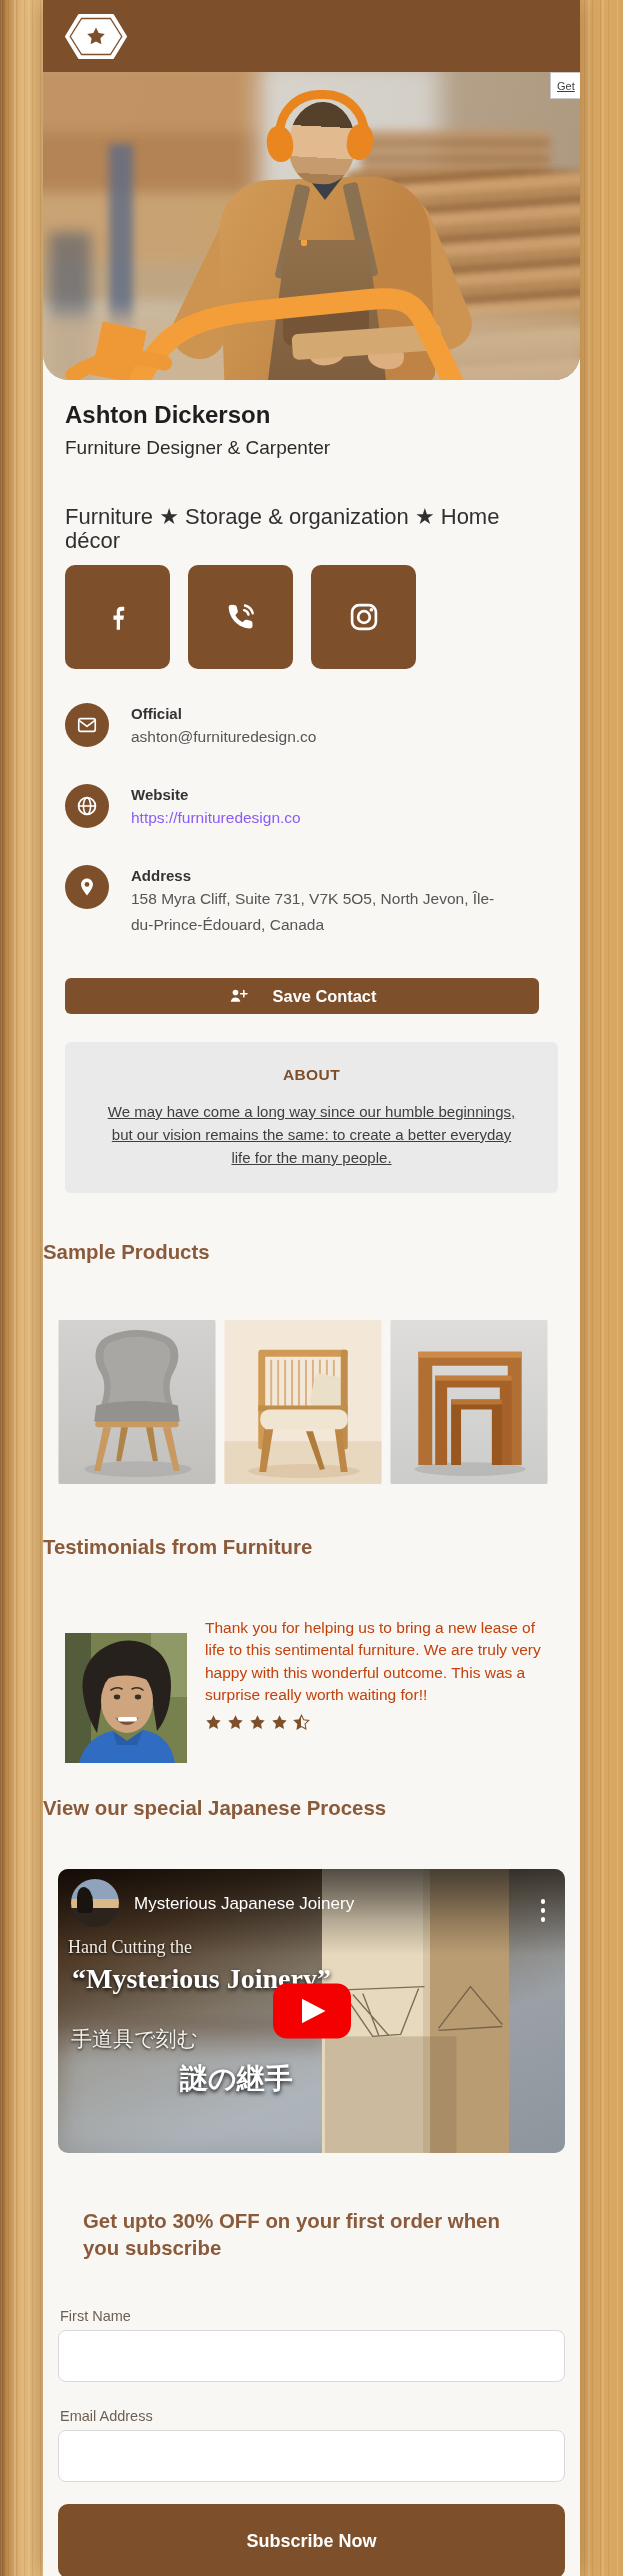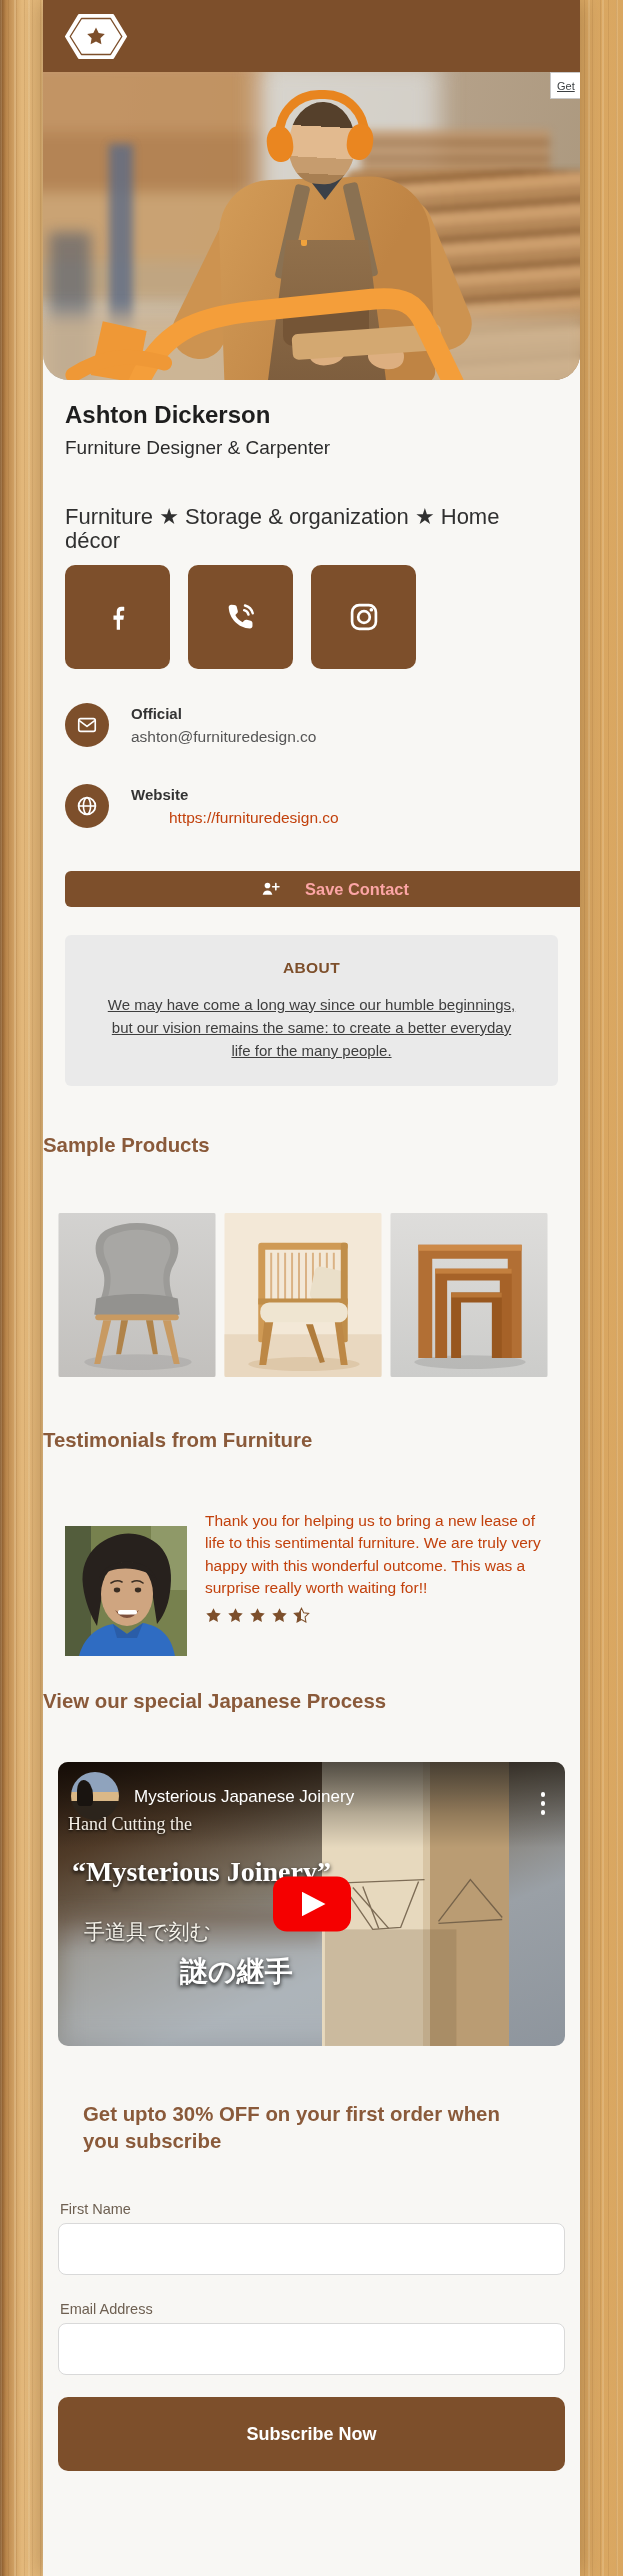--- a/index.html
+++ b/index.html
@@ -72,24 +72,24 @@
     align-items:center;justify-content:center;cursor:pointer;}
 
   
   .contact-list{margin:34px 22px 0;}
   .c-row{display:flex;align-items:flex-start;margin-bottom:34px;}
   .c-ic{flex:0 0 44px;width:44px;height:44px;border-radius:50%;background:#7d4f2b;display:flex;
     align-items:center;justify-content:center;}
   .c-txt{margin-left:22px;padding-top:1px;max-width:379px;}
   .c-label{font-size:15px;font-weight:600;color:#333;line-height:20px;}
   .c-value{font-size:15.5px;color:#555;line-height:26px;}
-  .c-link{color:#c2410c;margin-left:38px;}
+  .c-link{color:#8b5cf6;}
 
   .save-btn{display:flex;align-items:center;justify-content:center;gap:25px;margin:40px 22px 0;
-    width:539px;height:36px;background:#7d4f2b;color:#fca5a5;border:none;border-radius:6px;
+    width:474px;height:36px;background:#7d4f2b;color:#ffffff;border:none;border-radius:6px;
     font-size:16.4px;font-weight:600;font-family:inherit;cursor:pointer;}
 
   .about-box{margin:28px 22px 0;background:#eaeaea;border-radius:6px;padding:24px 32px;}
   .about-title{text-align:center;font-size:15.5px;font-weight:700;color:#7d4f2b;letter-spacing:0.4px;}
   .about-box p{margin:16px 6px 0;text-align:center;font-size:15px;color:#3e3e3e;line-height:23px;text-decoration:underline;}
 
   h2{margin:0;text-align:left;font-size:20.4px;font-weight:600;color:#8a5a3a;line-height:27px;}
   .h-products{margin-top:46px;}
   .h-test{margin-top:50px;}
   .h-process{margin-top:32px;}
@@ -115,23 +115,23 @@
   .v-post-shade{left:52%;top:0;width:37%;height:18%;background:linear-gradient(180deg,rgba(130,120,105,.5),transparent);}
   .v-marks{left:0;top:0;width:100%;height:100%;}
   .v-grad{left:0;top:0;right:0;height:86px;background:linear-gradient(180deg,rgba(0,0,0,.55),rgba(0,0,0,0));}
   .v-avatar{left:13px;top:10px;width:48px;height:48px;border-radius:50%;overflow:hidden;
     background:linear-gradient(180deg,#8fa3bd 0 42%,#dab887 42% 60%,#2c241c 60%);}
   .v-avatar i{left:6px;top:8px;width:16px;height:26px;background:#191410;border-radius:40% 60% 20% 20%;}
   .v-title{left:76px;top:25px;color:#fff;font-size:17px;white-space:nowrap;}
   .v-dots{right:20px;top:30px;width:4.5px;height:4.5px;border-radius:50%;background:#fff;
     box-shadow:0 9px 0 #fff,0 18px 0 #fff;cursor:pointer;}
   .serif{font-family:"Liberation Serif","DejaVu Serif",serif;}
-  .v-line1{left:10px;top:52px;font-size:18px;color:#f3ede4;text-shadow:0 1px 3px rgba(0,0,0,.9);}
+  .v-line1{left:10px;top:68px;font-size:18px;color:#f3ede4;text-shadow:0 1px 3px rgba(0,0,0,.9);}
   .v-line2{left:14px;top:94px;font-size:28px;font-weight:700;color:#fff;text-shadow:0 2px 4px rgba(0,0,0,.9);}
-  .v-jp1{left:26px;top:156px;font-size:21px;color:#f5f2ea;text-shadow:0 1px 3px rgba(0,0,0,.85);}
+  .v-jp1{left:13px;top:156px;font-size:21px;color:#f5f2ea;text-shadow:0 1px 3px rgba(0,0,0,.85);}
   .v-jp2{left:122px;top:191px;font-size:28px;font-weight:700;color:#fff;text-shadow:0 2px 4px rgba(0,0,0,.9);}
   .v-play{left:50%;top:50%;transform:translate(-50%,-50%);width:78px;height:55px;background:#f50000;
     border-radius:14px;cursor:pointer;}
   .v-play i{left:29px;top:15px;width:24px;height:25px;background:#fff;
     clip-path:polygon(0 0,100% 50%,0 100%);}
 
   .form{margin:0 15px;}
   .f-label{display:block;margin:46px 2px 0;font-size:14.5px;color:#6e6052;}
   .f-label.second{margin-top:26px;}
   .f-input{display:block;box-sizing:border-box;margin-top:6px;width:507px;height:52px;
@@ -237,20 +237,32 @@
       <span class="c-ic">
         <svg width="24" height="24" viewBox="0 0 24 24">
           <circle cx="12" cy="12" r="8.4" fill="none" stroke="#fff" stroke-width="1.8"></circle>
           <ellipse cx="12" cy="12" rx="3.6" ry="8.4" fill="none" stroke="#fff" stroke-width="1.6"></ellipse>
           <path d="M3.6 12 h16.8" stroke="#fff" stroke-width="1.6"></path>
         </svg>
       </span>
       <div class="c-txt">
         <div class="c-label">Website</div>
         <div class="c-value c-link">https://furnituredesign.co</div>
+      </div>
+    </div>
+    <div class="c-row">
+      <span class="c-ic">
+        <svg width="22" height="22" viewBox="0 0 24 24">
+          <path d="M12 2.6c-3.6 0-6.5 2.9-6.5 6.5 0 4.9 6.5 12.2 6.5 12.2s6.5-7.3 6.5-12.2c0-3.6-2.9-6.5-6.5-6.5z" fill="#fff"></path>
+          <circle cx="12" cy="9.2" r="2.6" fill="#7d4f2b"></circle>
+        </svg>
+      </span>
+      <div class="c-txt">
+        <div class="c-label">Address</div>
+        <div class="c-value">158 Myra Cliff, Suite 731, V7K 5O5, North Jevon, Île-du-Prince-Édouard, Canada</div>
       </div>
     </div>
   </div>
 
   <button class="save-btn">
     <svg width="20" height="20" viewBox="0 0 24 24">
       <circle cx="9" cy="7.8" r="3.4" fill="#fff"></circle>
       <path d="M3.2 19c.6-3.5 3-5.2 5.8-5.2s5.2 1.7 5.8 5.2z" fill="#fff"></path>
       <path d="M19 5.4 v7.6 M15.2 9.2 h7.6" stroke="#fff" stroke-width="1.9" stroke-linecap="round"></path>
     </svg>

